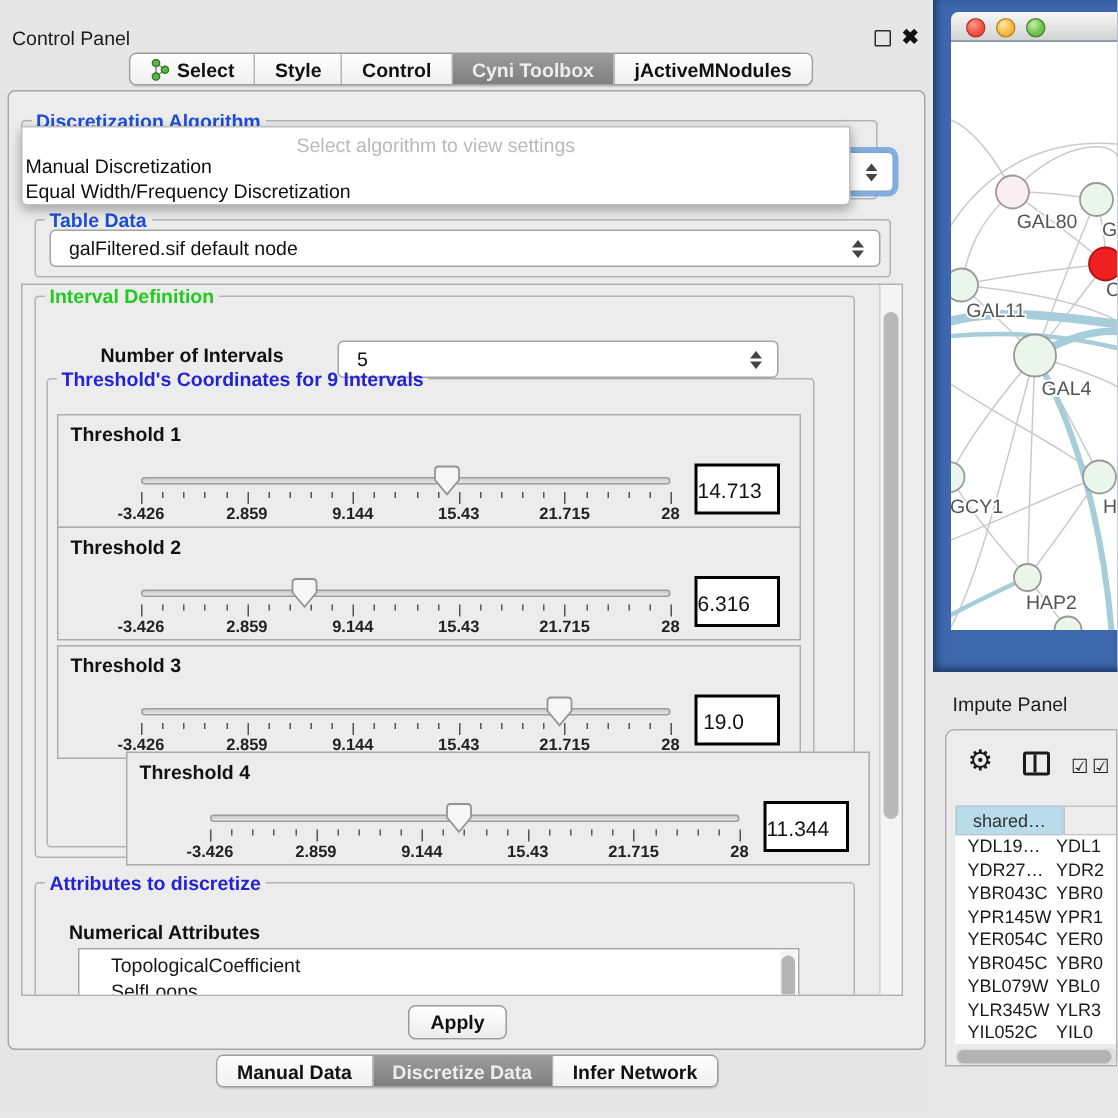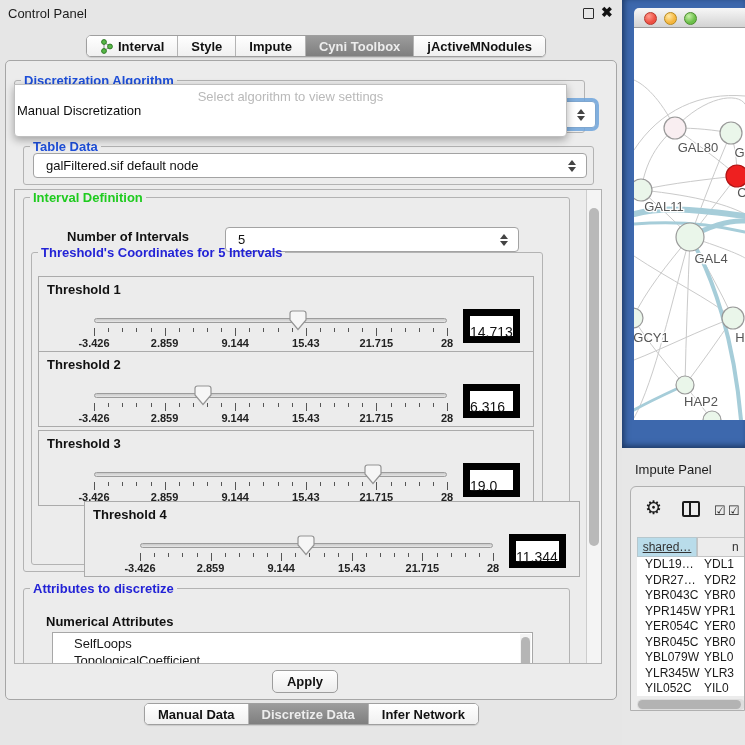--- a/index.html
+++ b/index.html
@@ -2,21 +2,21 @@
 <html><head>
 <meta charset="utf-8">
 <style>
   * { margin:0; padding:0; box-sizing:border-box; }
   html,body { width:745px; height:745px; overflow:hidden; background:#e6e6e6;
     font-family:"Liberation Sans", sans-serif; -webkit-font-smoothing:antialiased; }
   #root { position:relative; width:745px; height:745px; }
 
   
   .left-panel { position:absolute; left:0; top:0; width:622px; height:745px; background:#e6e6e6; }
-  .titlebar { position:absolute; left:0; top:0; width:622px; height:28px; }
+  .titlebar { position:absolute; left:0; top:12px; width:622px; height:28px; }
   .titlebar .title { position:absolute; left:8px; top:6px; font-size:13px; color:#1c1c1c; }
   .float-box { position:absolute; left:583px; top:8px; width:11px; height:11px; border:1.6px solid #2b2b2b; border-radius:1px; }
   .close-x { position:absolute; left:601px; top:4px; font-size:14px; font-weight:bold; color:#111; }
 
   .seg-group { position:absolute; display:flex; border:1px solid #9f9f9f; border-radius:5px;
     overflow:hidden; background:#fdfdfd; box-shadow:0 1px 1px rgba(0,0,0,.12); height:22px; }
   .seg { display:flex; align-items:center; justify-content:center; gap:5px; padding:0 13px;
     font-size:13px; font-weight:bold; color:#111; background:linear-gradient(#ffffff,#f0f0f0);
     border-right:1px solid #b4b4b4; white-space:nowrap; }
   .seg:last-child { border-right:none; }
@@ -62,21 +62,21 @@
   .th-panel { position:absolute; left:6px; width:496px; height:76px; border:1px solid #ababab; background:#ececec; }
   .th-label { position:absolute; left:8px; top:5px; font-size:13px; font-weight:bold; color:#111; }
   .th-track { position:absolute; left:55px; top:41px; width:353px; height:5px; border:1px solid #9c9c9c;
     border-radius:3px; background:linear-gradient(#c9c9c9,#e6e6e6); }
   .tick { position:absolute; width:1px; background:#555; }
   .tick.minor { top:51px; height:4px; }
   .tick.major { top:51px; height:8px; }
   .tick-label { position:absolute; top:60px; width:60px; text-align:center; font-size:11px; font-weight:bold; color:#222; }
   .th-thumb { position:absolute; top:33px; width:18px; height:21px; }
   .th-value { position:absolute; left:424px; top:32px; width:57px; height:34px; background:#fff;
-    border:7px solid #000000; font-size:14px; color:#111; text-align:left; line-height:32px; padding-right:6px; }
+    border:2px solid #000000; font-size:14px; color:#111; text-align:right; line-height:32px; padding-right:22px; }
 
   .attrs-label { position:absolute; left:22px; top:18px; font-size:13px; font-weight:bold; color:#111; }
   .listbox { position:absolute; left:28px; top:36px; width:481px; height:120px; background:#fff; border:1px solid #a7a7a7; }
   .list-item { font-size:13px; color:#161616; padding-left:21px; line-height:16.5px; }
   .list-item:first-child { padding-top:3px; }
   .list-vscroll { position:absolute; right:1px; top:1px; width:11px; height:95%; background:#f4f4f4; }
   .list-vthumb { position:absolute; left:1px; top:3px; width:9px; height:42px; background:#b5b5b5; border-radius:5px; }
 
   .apply-btn { position:absolute; left:266px; top:609px; width:66px; height:23px;
     background:linear-gradient(#ffffff,#ececec); border:1px solid #9d9d9d; border-radius:5px;
@@ -98,21 +98,21 @@
   .tp-title { position:absolute; left:13px; top:14px; font-size:13px; color:#1c1c1c; }
   .tp-box { position:absolute; left:8px; top:38px; width:115px; height:225px; background:#ececec;
     border:1px solid #b0b0b0; border-radius:6px 0 0 0; overflow:hidden; }
   .tp-toolbar { position:absolute; left:0; top:0; width:115px; height:49px; }
   .gear { position:absolute; left:14px; top:11px; font-size:19px; color:#1a1a1a; line-height:19px; }
   .cols-icon { position:absolute; left:51px; top:14px; width:18px; height:16px; border:2px solid #1a1a1a; border-radius:2px; }
   .cols-icon::after { content:""; position:absolute; left:5px; top:0; width:2px; height:12px; background:#1a1a1a; }
   .chk { position:absolute; top:16px; font-size:13px; color:#1a1a1a; }
   .tp-header { position:absolute; left:6px; top:50px; height:20px; display:flex; }
   .tp-hcell { font-size:12px; color:#333; line-height:18px; border:1px solid #b6c7cd; }
-  .tp-hcell.c1 { width:60px; background:#b9dcea; text-align:center;text-decoration:underline; }
+  .tp-hcell.c1 { width:72px; background:#b9dcea; text-align:center; }
   .tp-hcell.c2 { width:100px; background:#ececec; border-color:#c4c4c4; padding-left:34px; }
   .tp-rows { position:absolute; left:6px; top:70px; width:160px; height:139px; background:#fff; overflow:hidden; }
   .tp-row { display:flex; height:15.5px; font-size:12px; color:#1a1a1a; }
   .tp-row .c1 { width:60px; padding-left:8px; }
   .tp-row .c2 { width:100px; padding-left:7px; }
   .tp-hscroll { position:absolute; left:6px; top:212px; width:108px; height:11px; background:#dedede; border-radius:5px; }
   .tp-hthumb { position:absolute; left:1px; top:1px; width:103px; height:9px; background:#b3b3b3; border-radius:5px; }
 </style>
 </head>
 <body>
@@ -129,27 +129,27 @@
     <div class="seg-group top-tabs" id="topTabs">
         <div class="seg">
           <svg width="13" height="15" viewBox="0 0 13 15">
             <line x1="4" y1="3" x2="10" y2="7.5" stroke="#8a8a8a"></line>
             <line x1="4" y1="12" x2="10" y2="7.5" stroke="#8a8a8a"></line>
             <line x1="4" y1="3" x2="4" y2="12" stroke="#8a8a8a"></line>
             <circle cx="4" cy="3" r="2.4" fill="#57b847" stroke="#2f7a25"></circle>
             <circle cx="4" cy="12" r="2.4" fill="#57b847" stroke="#2f7a25"></circle>
             <circle cx="10" cy="7.5" r="2.4" fill="#57b847" stroke="#2f7a25"></circle>
           </svg>
-          <span>Interval</span>
+          <span>Select</span>
         </div>
         <div class="seg">
           <span>Style</span>
         </div>
         <div class="seg">
-          <span>Impute</span>
+          <span>Control</span>
         </div>
         <div class="seg selected">
           <span>Cyni Toolbox</span>
         </div>
         <div class="seg">
           <span>jActiveMNodules</span>
         </div>
       </div>
 
     <div class="main-panel">
@@ -162,20 +162,21 @@
         <span class="val"></span>
         <span class="stepper">
             <i class="up"></i>
             <i class="dn"></i>
           </span>
       </div>
 
       <div class="overlay">
         <div class="dd-placeholder">Select algorithm to view settings</div>
         <div class="dd-option bold">Manual Discretization</div>
+        <div class="dd-option">Equal Width/Frequency Discretization</div>
       </div>
 
       <fieldset class="group" style="left:17px; top:78px; width:571px; height:46px;">
         <legend class="dark">Table Data</legend>
         <div class="combo" style="left:9px; top:-1px; width:554px; height:25px;">
           <span class="val">galFiltered.sif default node</span>
           <span class="stepper">
               <i class="up"></i>
               <i class="dn"></i>
             </span>
@@ -190,21 +191,21 @@
           <span class="noi-label">Number of Intervals</span>
           <div class="combo noi-combo">
             <span class="val">5</span>
             <span class="stepper">
                 <i class="up"></i>
                 <i class="dn"></i>
               </span>
           </div>
 
           <fieldset class="group" style="left:7px; top:40px; width:512px; height:320px;">
-            <legend class="blue">Threshold's Coordinates for 5 Intervals</legend>
+            <legend class="blue">Threshold's Coordinates for 9 Intervals</legend>
             <div id="thresholds">
                 <div class="th-panel" style="top: 16px;">
                   <div class="th-label">Threshold 1</div>
                   <div class="th-track"></div>
                   <div class="tick major" style="left:55.0px"></div>
                   <div class="tick minor" style="left:69.1px"></div>
                   <div class="tick minor" style="left:83.2px"></div>
                   <div class="tick minor" style="left:97.4px"></div>
                   <div class="tick minor" style="left:111.5px"></div>
                   <div class="tick major" style="left:125.6px"></div>
@@ -361,22 +362,22 @@
                 </div>
               </div>
           </fieldset>
         </fieldset>
 
         <fieldset class="group" style="left:8px; top:391px; width:547px; height:140px;">
           <legend class="blue">Attributes to discretize</legend>
           <span class="attrs-label">Numerical Attributes</span>
           <div class="listbox">
             <div id="attrList">
+                <div class="list-item">TopologicalCoefficient</div>
                 <div class="list-item">SelfLoops</div>
-                <div class="list-item">TopologicalCoefficient</div>
               </div>
             <div class="list-vscroll">
               <div class="list-vthumb"></div>
             </div>
           </div>
         </fieldset>
 
         <div class="v-scrollbar">
           <div class="v-thumb"></div>
         </div>

